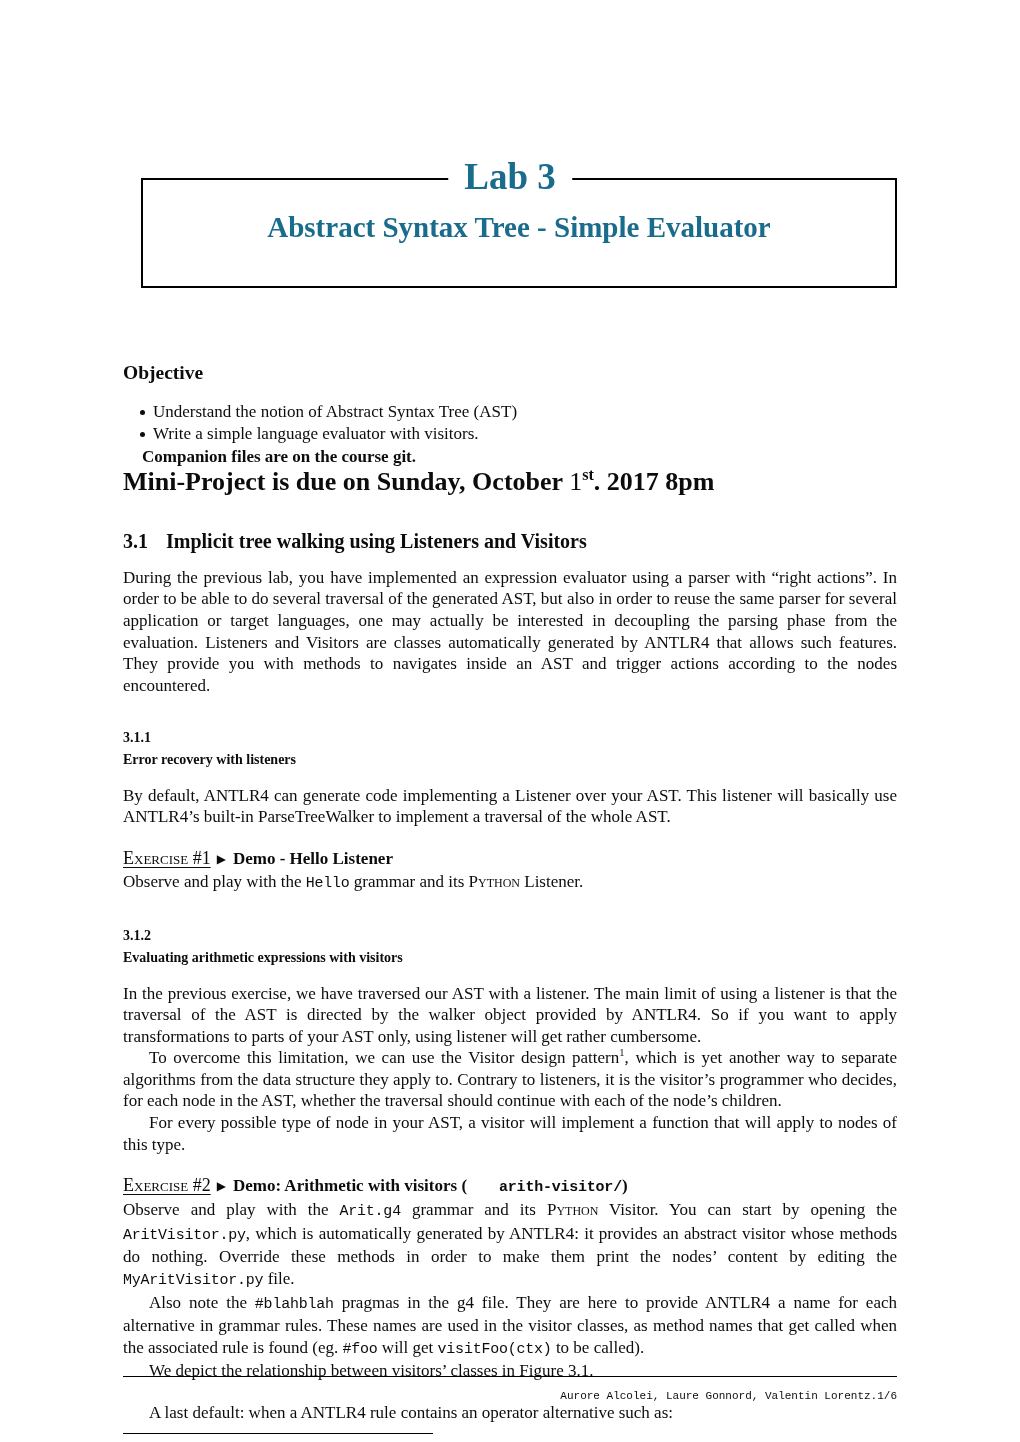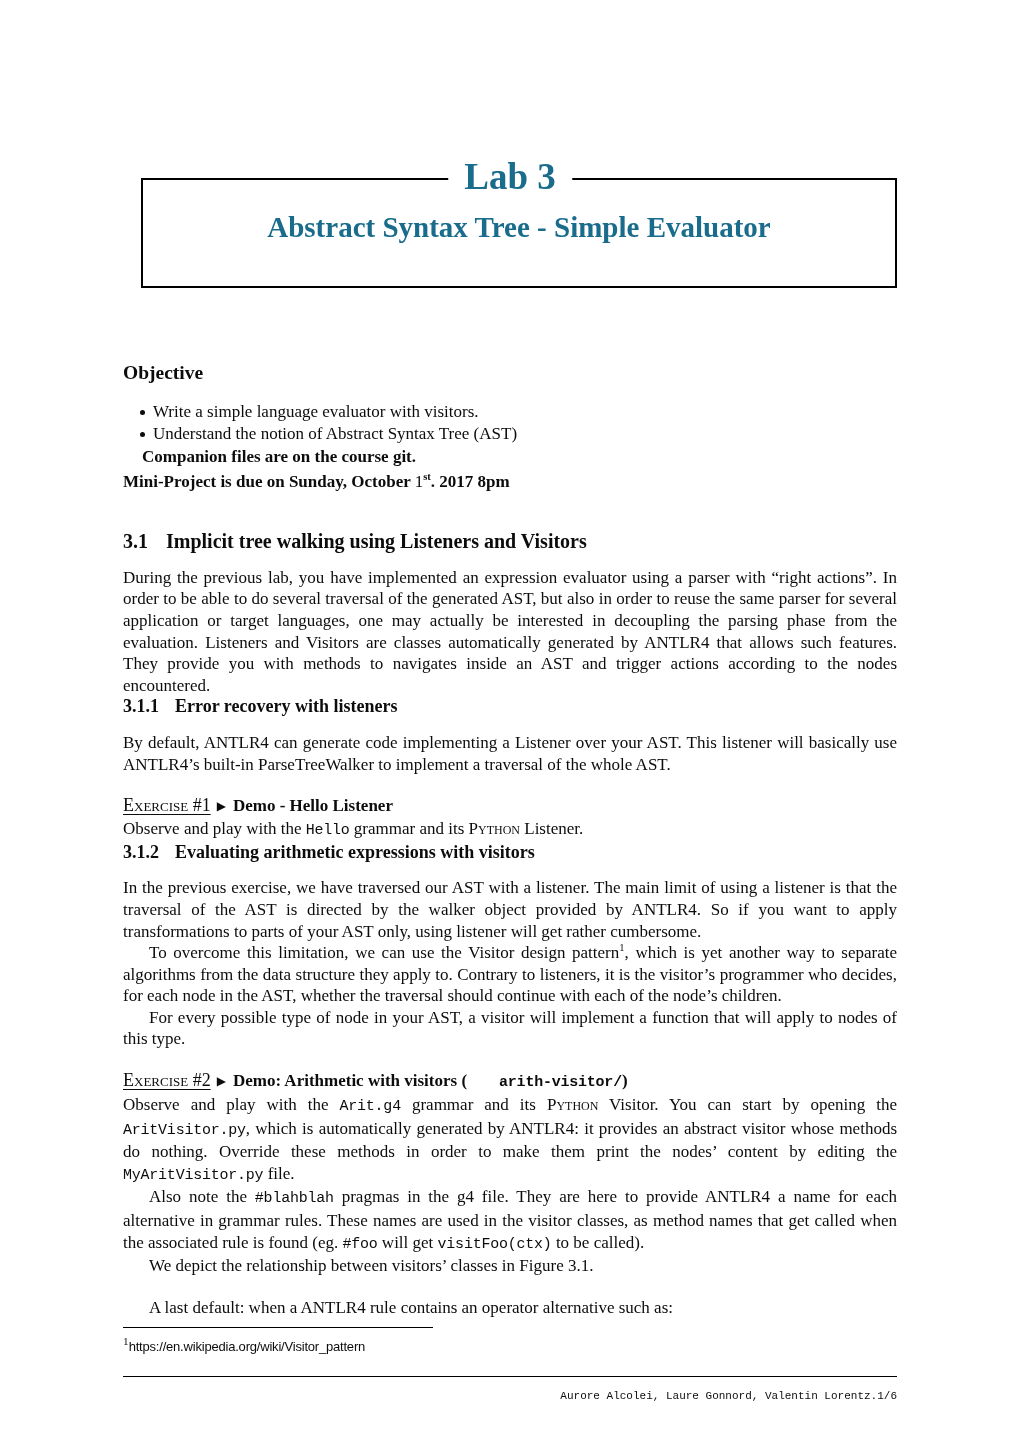--- a/index.html
+++ b/index.html
@@ -22,32 +22,32 @@
   }
   .chapter-title {
     text-align:center; margin-top:30px; font-size:29px; line-height:34px;
     font-weight:bold; color:var(--accent);
   }
 
   
   .h-obj { margin-top:74px; font-size:19.5px; font-weight:bold; }
   .h-sec { margin-top:36px; font-size:20px; font-weight:bold; display:flex; }
   .h-sec .sec-num { margin-right:18px; }
-  .h-sub { font-size:18px; font-weight:bold; display:flex; }
+  .h-sub { margin-top:31px; font-size:14px; font-weight:bold; display:flex;flex-direction:column; }
   .h-sub .sec-num { margin-right:16px; }
 
   
   .obj-list { list-style:none; margin-top:17px; }
   .obj-item { padding-left:30px; position:relative; line-height:22px; }
   .obj-item .bullet-dot {
     position:absolute; left:17px; top:9px; width:5px; height:5px;
     border-radius:50%; background:#0c0c0c;
   }
   .companion-note { font-weight:bold; margin-left:19px; margin-top:1px; }
-  .deadline { font-weight:bold; font-size:17px; line-height:26px; margin-top:2px; }
+  .deadline { font-weight:bold; font-size:26px; line-height:26px; margin-top:2px; }
   .deadline .run-num { font-weight:400; }
 
   
   .para { margin-top:14px; text-align:justify; }
   .para-indent { text-align:justify; text-indent:26px; }
   .para-gap { margin-top:20px; }
 
   
   .exercise { margin-top:19px; }
   .ex-head { line-height:23px; }
@@ -96,25 +96,25 @@
       <div class="chapter-box">
         <div class="chapter-title">Abstract Syntax Tree - Simple Evaluator</div>
       </div>
     </div>
 
     <div class="h-obj">Objective</div>
 
     <ul class="obj-list">
       <li class="obj-item">
         <span class="bullet-dot"></span>
-        <span>Write a simple language evaluator with visitors.</span>
+        <span>Understand the notion of Abstract Syntax Tree (AST)</span>
       </li>
       <li class="obj-item">
         <span class="bullet-dot"></span>
-        <span>Understand the notion of Abstract Syntax Tree (AST)</span>
+        <span>Write a simple language evaluator with visitors.</span>
       </li>
     </ul>
 
     <div class="companion-note">Companion files are on the course git.</div>
 
     <div class="deadline"><span>Mini-Project is due on Sunday, October </span><span class="run-num">1</span><sup class="run-sup">st</sup><span>. 2017 8pm</span></div>
 
     <div class="h-sec">
       <span class="sec-num">3.1</span>
       <span>Implicit tree walking using Listeners and Visitors</span>

